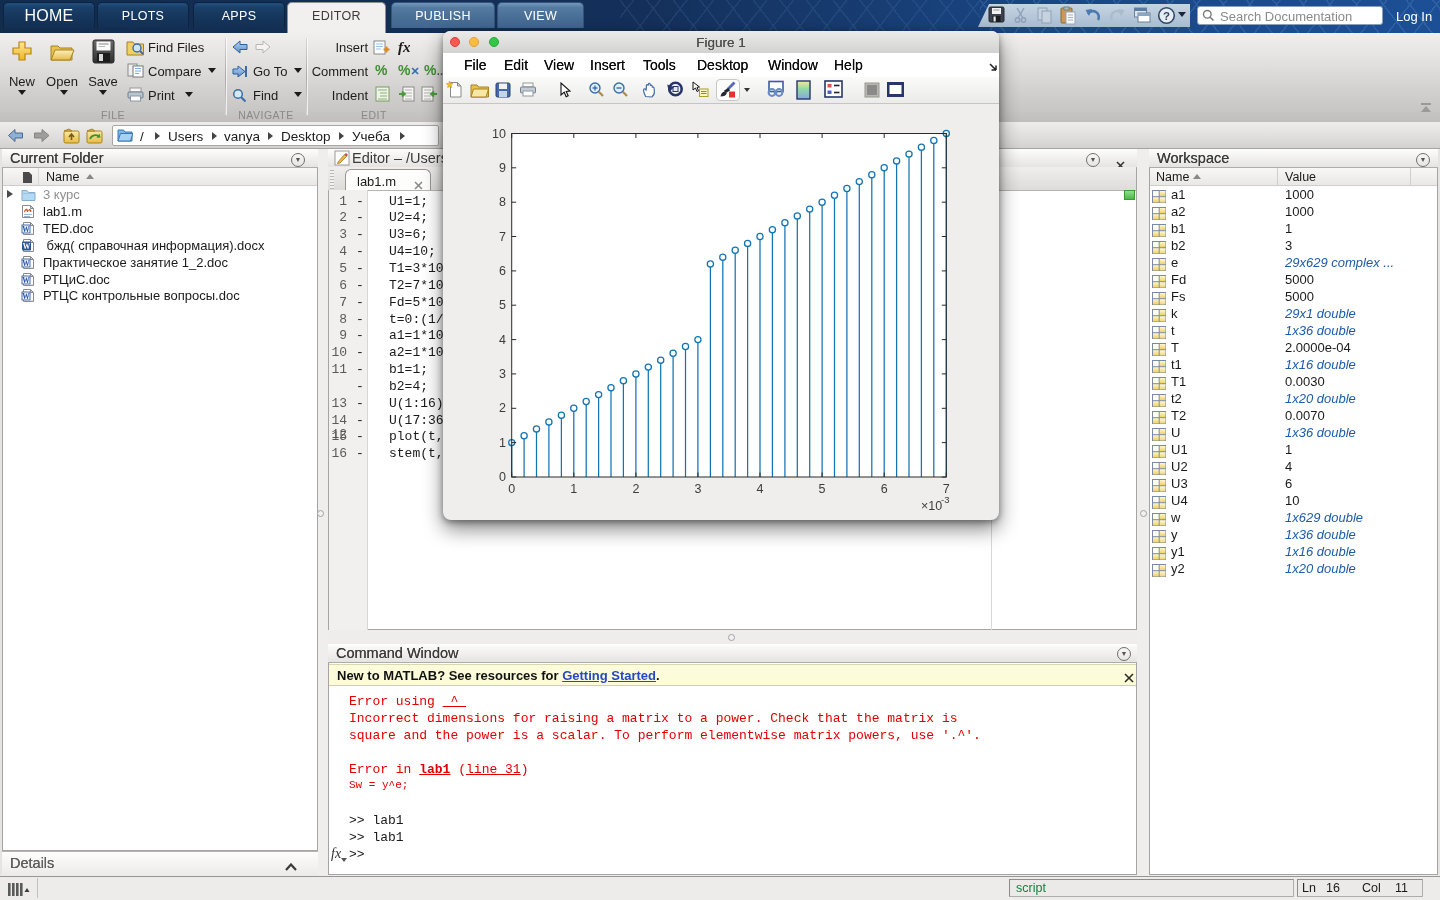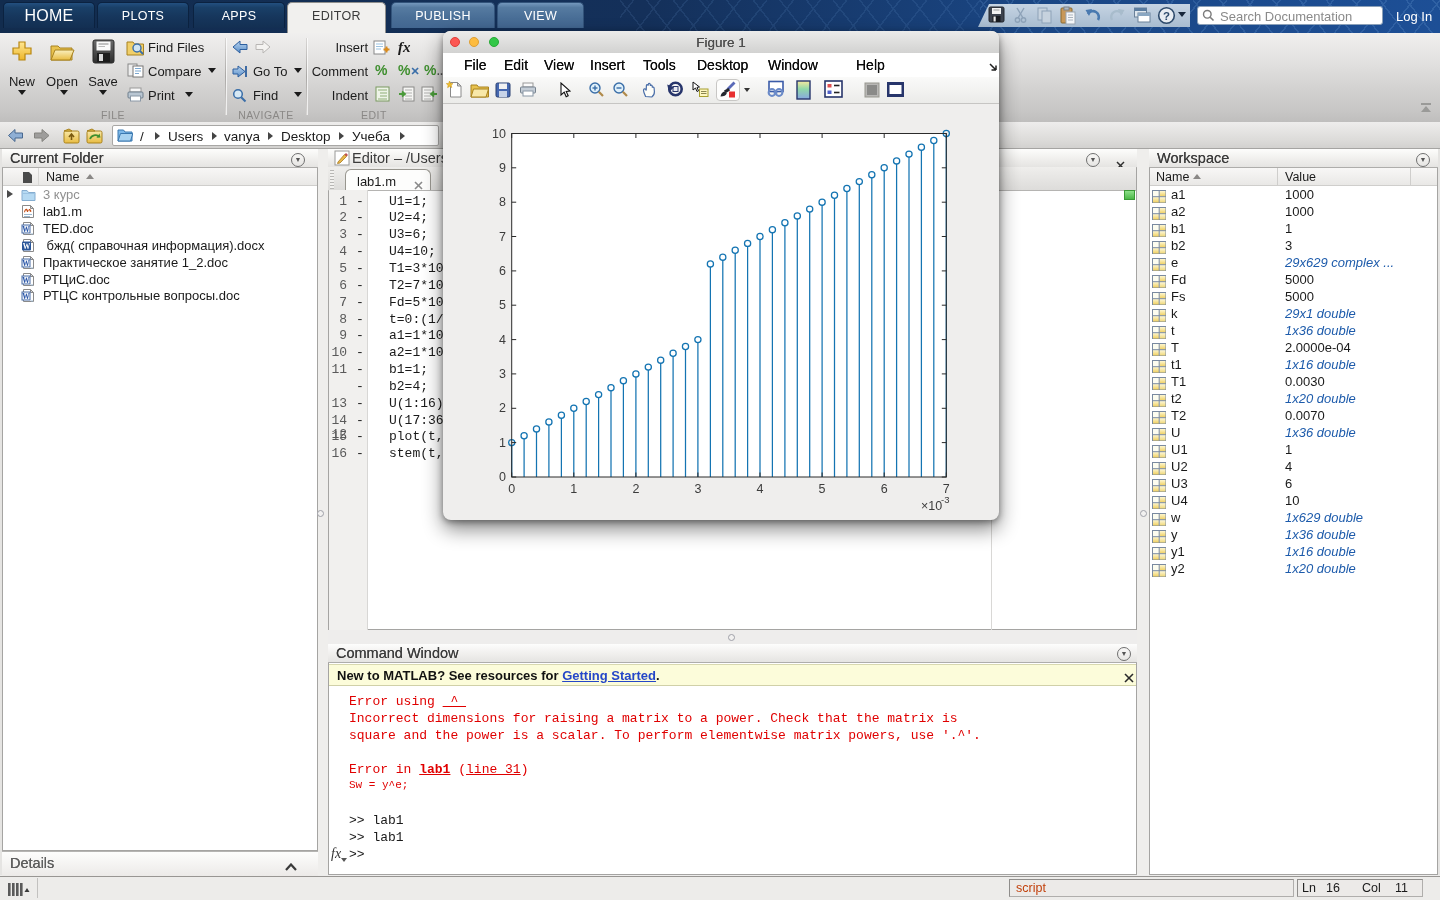--- a/index.html
+++ b/index.html
@@ -393,21 +393,21 @@
       <g fill="#5a5a5a">
         <rect x="0" y="0" width="2.6" height="13"></rect>
         <rect x="4" y="0" width="2.6" height="13"></rect>
         <rect x="8" y="0" width="2.6" height="13"></rect>
         <rect x="12" y="0" width="2.6" height="13"></rect>
       </g>
       <path d="M16.5 9 l5 0 -2.5 -4 Z" fill="#3a3a3a"></path>
     </svg></div>
 <div class="abs" style="left:37px;top:878px;width:1px;height:20px;background:#c2c1bf;"></div>
 <div class="abs" style="left:1009px;top:879px;width:285px;height:18px;background:#eceae8;border:1px solid #b0aeac;border-top-color:#8f8d8b;border-left-color:#8f8d8b;box-sizing:border-box;"></div>
-<div class="abs" style="left:1016px;top:881px;font-size:12.5px;color:#c2410c;">script</div>
+<div class="abs" style="left:1016px;top:881px;font-size:12.5px;color:#15803d;">script</div>
 <div class="abs" style="left:1297px;top:879px;width:126px;height:18px;background:#eceae8;border:1px solid #b0aeac;border-top-color:#8f8d8b;border-left-color:#8f8d8b;box-sizing:border-box;"></div>
 <div class="abs" style="left:1302px;top:881px;font-size:12.5px;color:#1a1a1a;">Ln</div>
 <div class="abs" style="left:1326px;top:881px;font-size:12.5px;color:#1a1a1a;">16</div>
 <div class="abs" style="left:1362px;top:881px;font-size:12.5px;color:#1a1a1a;">Col</div>
 <div class="abs" style="left:1395px;top:881px;font-size:12.5px;color:#1a1a1a;">11</div>
 <div class="abs" style="left:318px;top:149px;width:10px;height:726px;background:#efeeec;"></div>
 <div class="abs" style="left:1137px;top:149px;width:12px;height:726px;background:#efeeec;"></div>
 <div class="abs" style="left:1438px;top:149px;width:2px;height:726px;background:#e5e4e2;"></div>
 <div class="abs" style="left:0;top:149px;width:2px;height:726px;background:#e5e4e2;"></div>
 <div class="abs" style="left:328px;top:149px;width:809px;height:481px;background:#fff;border:1px solid #a5a4a2;box-sizing:border-box;"></div>
@@ -1062,21 +1062,21 @@
 <div class="abs" style="left:488.5px;top:37px;width:10px;height:10px;border-radius:50%;background:#33c748;border:.5px solid #27aa35;box-sizing:border-box;"></div>
 <div class="abs" style="left:591px;top:34.5px;width:260px;text-align:center;font-size:13.5px;color:#4d4d4d;text-shadow:0 0 .5px #555;">Figure 1</div>
 <div class="abs" style="left:443px;top:53px;width:556px;height:24px;background:#fff;border-bottom:1px solid #cccbc9;"></div>
 <div class="abs" style="left:464px;top:57px;font-size:14px;color:#0a0a0a;text-shadow:0 0 .6px #1a1a1a;">File</div>
 <div class="abs" style="left:504px;top:57px;font-size:14px;color:#0a0a0a;text-shadow:0 0 .6px #1a1a1a;">Edit</div>
 <div class="abs" style="left:544px;top:57px;font-size:14px;color:#0a0a0a;text-shadow:0 0 .6px #1a1a1a;">View</div>
 <div class="abs" style="left:590px;top:57px;font-size:14px;color:#0a0a0a;text-shadow:0 0 .6px #1a1a1a;">Insert</div>
 <div class="abs" style="left:643px;top:57px;font-size:14px;color:#0a0a0a;text-shadow:0 0 .6px #1a1a1a;">Tools</div>
 <div class="abs" style="left:697px;top:57px;font-size:14px;color:#0a0a0a;text-shadow:0 0 .6px #1a1a1a;">Desktop</div>
 <div class="abs" style="left:768px;top:57px;font-size:14px;color:#0a0a0a;text-shadow:0 0 .6px #1a1a1a;">Window</div>
-<div class="abs" style="left:856px;top:57px;font-size:14px;color:#0a0a0a;text-shadow:0 0 .6px #1a1a1a;">Help</div>
+<div class="abs" style="left:834px;top:57px;font-size:14px;color:#0a0a0a;text-shadow:0 0 .6px #1a1a1a;">Help</div>
 <div class="abs" style="left:988px;top:58px;width:10px;height:10px;"><svg width="10" height="10">
       <path d="M2 2 L8 8 M8 8 L8 3.5 M8 8 L3.5 8" stroke="#222" stroke-width="1.5" fill="none"></path>
     </svg></div>
 <div class="abs" style="left:443px;top:77px;width:556px;height:26px;background:linear-gradient(180deg,#fafaf9,#ebebe9);border-bottom:1px solid #c6c5c3;"></div>
 <div class="abs" style="left:446px;top:80px;width:18px;height:18px;"><svg width="18" height="18">
       <path d="M4.5 2.5 h7 l3.5 3.5 v11 h-10.5 Z" fill="#fff" stroke="#8a8a8a"></path>
       <path d="M11.5 2.5 l3.5 3.5 h-3.5 Z" fill="#d8d8d8" stroke="#8a8a8a"></path>
       <path d="M3.5 1 L4.6 3.4 L7 3.6 L5.2 5.2 L5.8 7.6 L3.7 6.3 L1.6 7.7 L2.1 5.3 L0.3 3.6 L2.7 3.4 Z" fill="#f0c030" stroke="#c89010" stroke-width=".5"></path>
     </svg></div>
 <div class="abs" style="left:470px;top:82px;width:19px;height:16px;"><svg width="19" height="16">

